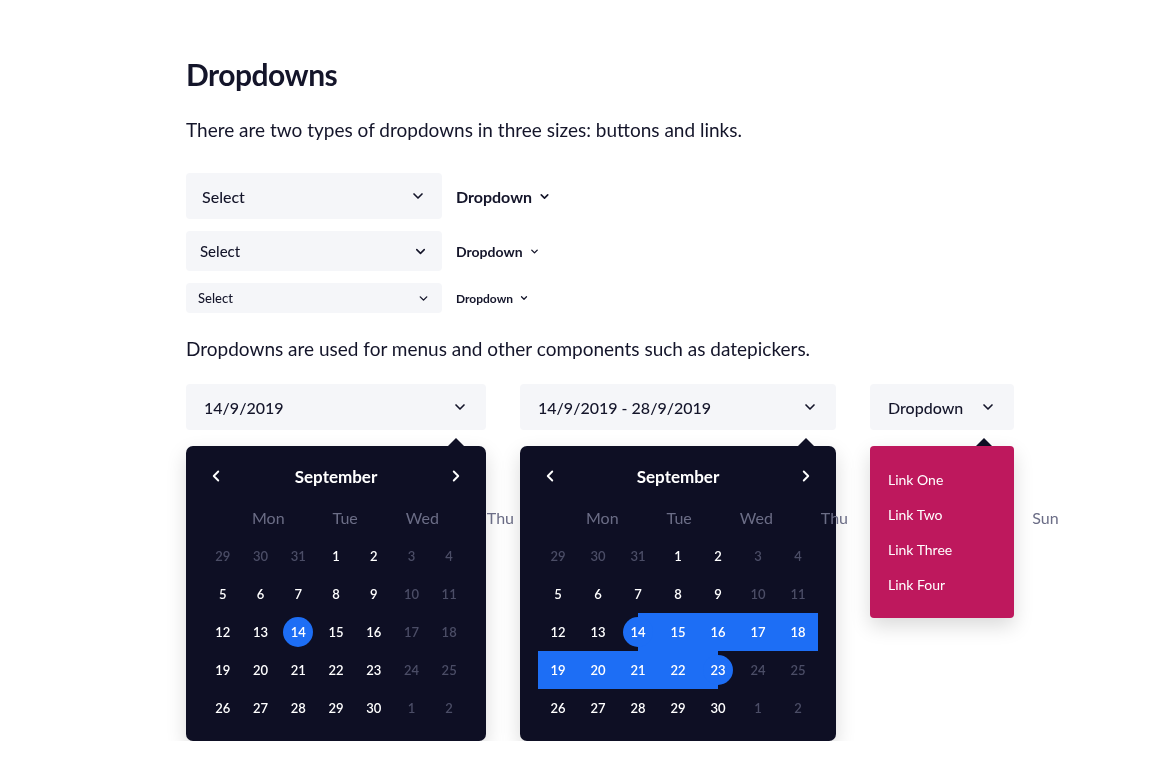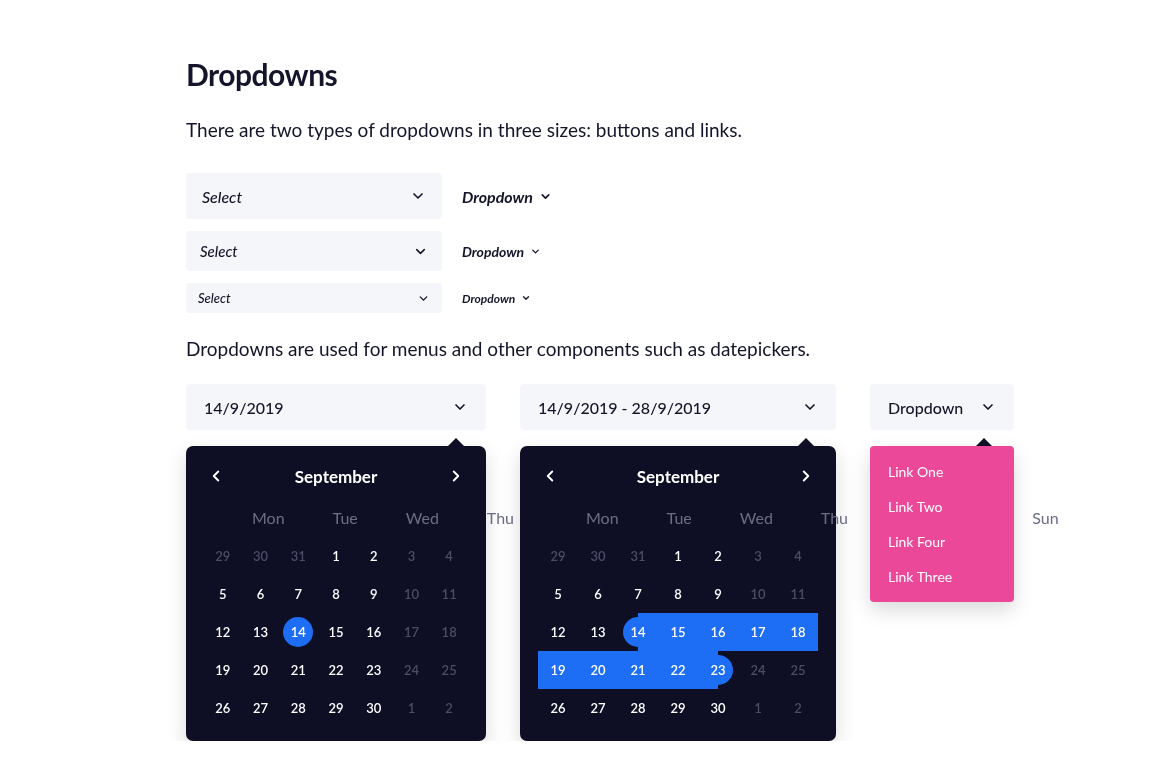--- a/index.html
+++ b/index.html
@@ -17,23 +17,22 @@
     letter-spacing: -0.5px;
   }
   .intro {
     font-size: 19px;
     margin-bottom: 32px;
     color: #14152a;
   }
   .dd-row {
     display: flex;
     align-items: center;
-    gap: 20px;
+    gap: 14px;
     margin-bottom: 12px;
-    font-style: italic;
   }
   .select-btn {
     display: flex;
     align-items: center;
     justify-content: space-between;
     background: #f5f6f9;
     border-radius: 4px;
     cursor: pointer;
     color: #14152a;
     font-weight: 500;
@@ -172,24 +171,24 @@
   .day.range-end {
     background: linear-gradient(to right, #1d6ef5 50%, transparent 50%);
   }
   .day.range-end .num {
     background: #1d6ef5;
     border-radius: 50%;
   }
   .cal-2 .day { height: 38px; }
 
   .menu {
-    background: #ec4899;
+    background: #be185d;
     border-radius: 4px;
     width: 144px;
-    padding: 8px 0;
+    padding: 16px 0;
     box-shadow: 0 8px 20px rgba(0,0,0,0.15);
   }
   .menu-item {
     color: #fff;
     font-size: 14px;
     padding: 9px 18px;
     cursor: pointer;
   }
 </style>
 </head>
@@ -573,19 +572,19 @@
       <span class="chev">
         <svg width="16" height="16" viewBox="0 0 24 24" fill="none" stroke="#14152a" stroke-width="2.5" stroke-linecap="round" stroke-linejoin="round">
             <polyline points="6 9 12 15 18 9"></polyline>
           </svg>
       </span>
     </div>
     <div class="popover">
       <div class="menu" id="menu">
           <div class="menu-item">Link One</div>
           <div class="menu-item">Link Two</div>
+          <div class="menu-item">Link Three</div>
           <div class="menu-item">Link Four</div>
-          <div class="menu-item">Link Three</div>
         </div>
     </div>
   </div>
 
 </div>
 
 </body></html>

